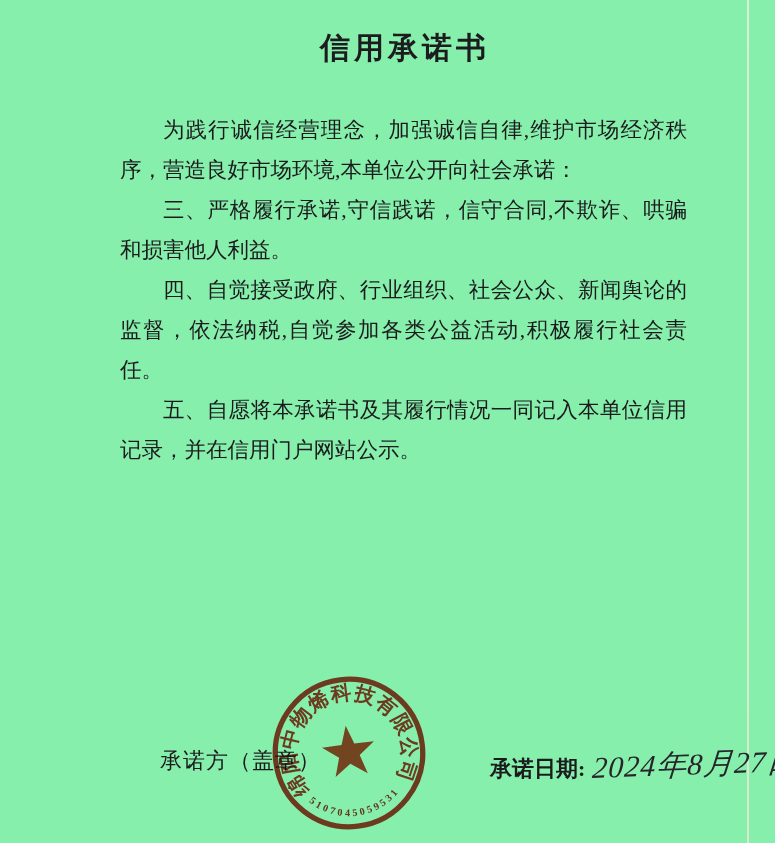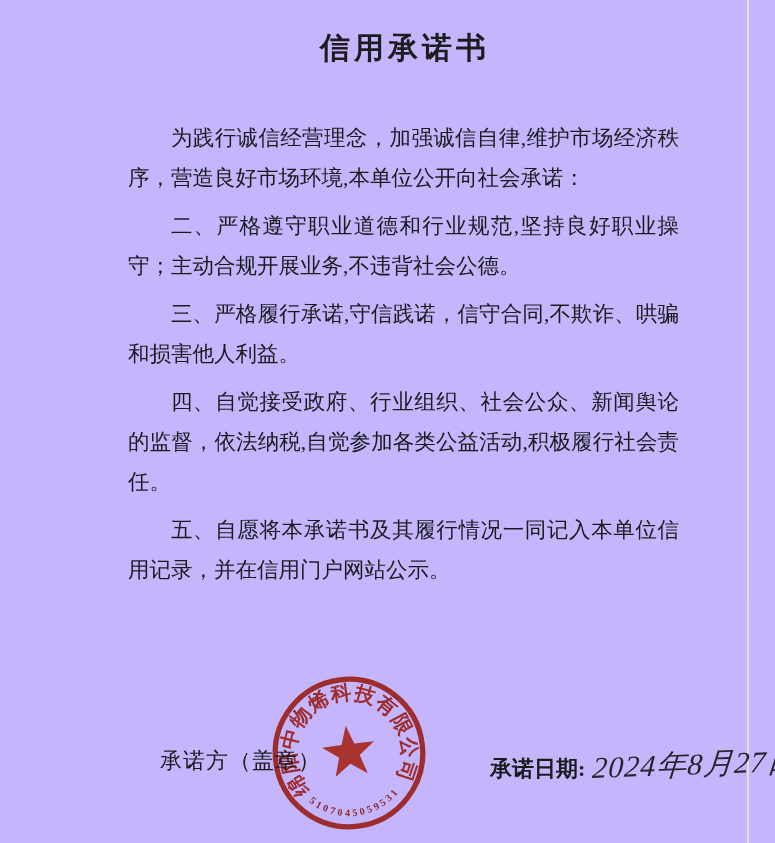--- a/index.html
+++ b/index.html
@@ -5,21 +5,21 @@
   html,body{margin:0;padding:0;}
   body{
     width:775px;height:843px;
     background:#ffffff;
     font-family:"Liberation Serif","DejaVu Serif",serif;
     position:relative;
     overflow:hidden;
   }
   .page{
     position:absolute;inset:0;
-    background:#c4b5fd;
+    background:#86efac;
   }
   .scan-edge{
     position:absolute;
     top:0;bottom:0;
     right:26px;
     width:2px;
     background:linear-gradient(#f2ecdc,#efe7d6);
     opacity:.8;
   }
   .doc-title{
@@ -33,21 +33,21 @@
   }
   .body-text{
     position:absolute;
     top:110px;left:120px;width:567px;
     font-size:21.5px;
     line-height:40px;
     color:#1b1b1d;
     text-align:justify;
   }
   .body-text p{
-    margin:8px;
+    margin:0;
     text-indent:2em;
   }
   .footer-row{
     position:absolute;
     top:738px;left:0;right:0;
     height:60px;
     color:#1b1b1d;
   }
   .party-label{
     position:absolute;
@@ -94,21 +94,20 @@
 <body>
 
 <div class="page">
 
   <div class="scan-edge"></div>
 
   <div class="doc-title">信用承诺书</div>
 
   <div class="body-text">
     <p>为践行诚信经营理念，加强诚信自律,维护市场经济秩序，营造良好市场环境,本单位公开向社会承诺：</p>
-    <p>二、严格遵守职业道德和行业规范,坚持良好职业操守；主动合规开展业务,不违背社会公德。</p>
     <p>三、严格履行承诺,守信践诺，信守合同,不欺诈、哄骗和损害他人利益。</p>
     <p>四、自觉接受政府、行业组织、社会公众、新闻舆论的监督，依法纳税,自觉参加各类公益活动,积极履行社会责任。</p>
     <p>五、自愿将本承诺书及其履行情况一同记入本单位信用记录，并在信用门户网站公示。</p>
   </div>
 
   <div class="footer-row">
     <span class="party-label">承诺方（盖章）</span>
 
     <span class="date-line">
       <span class="date-label">承诺日期:</span>

